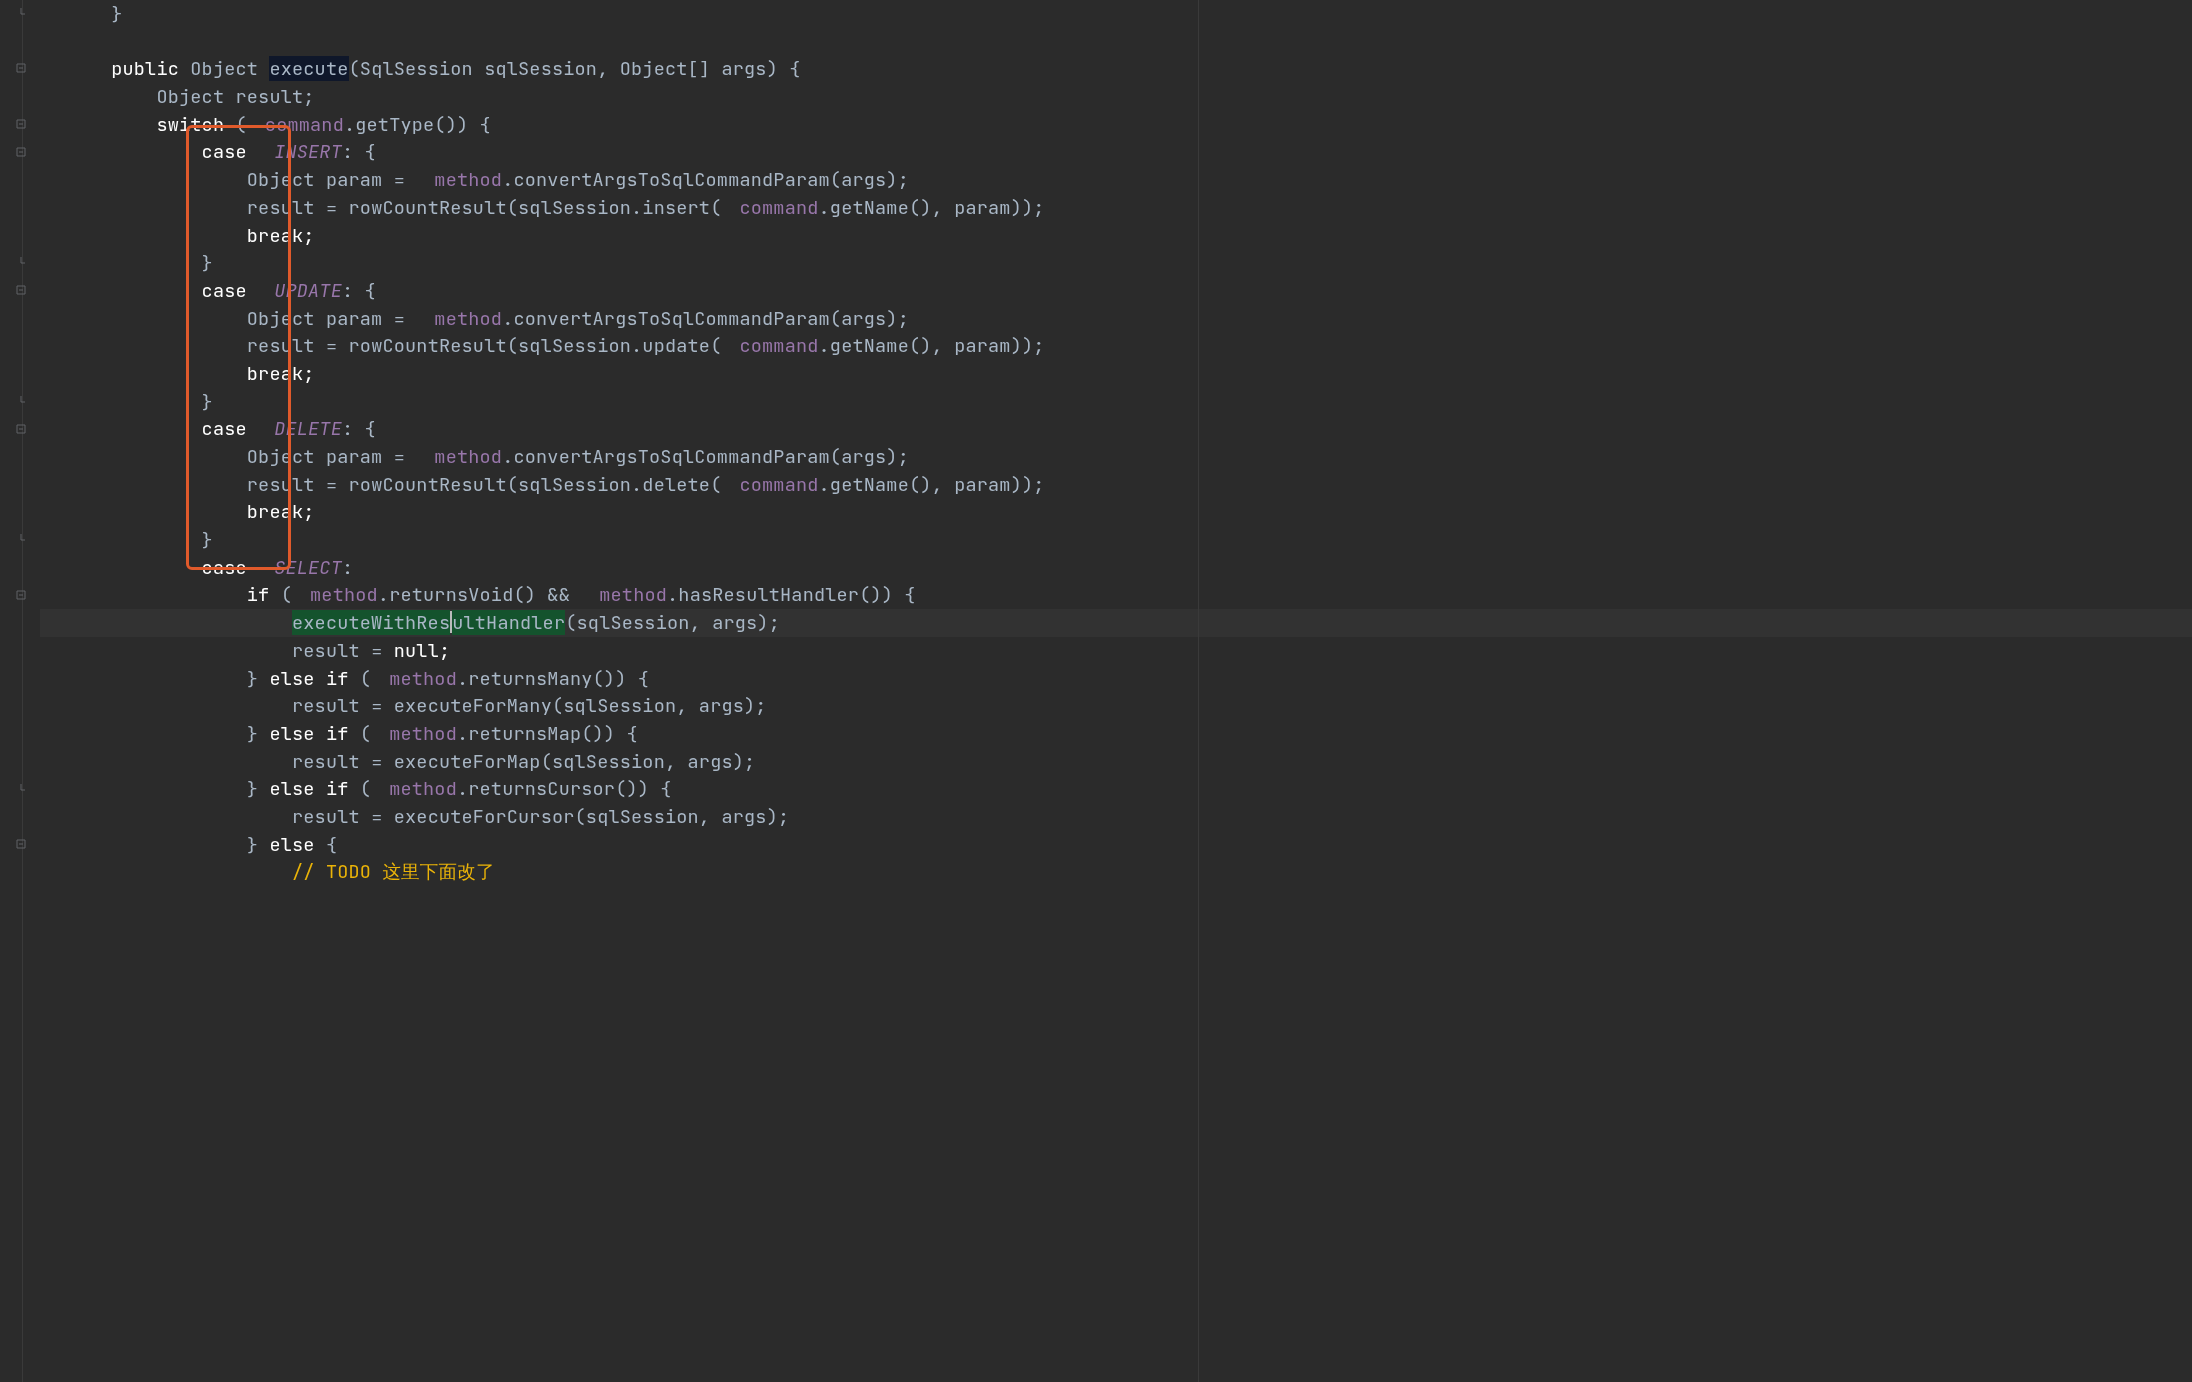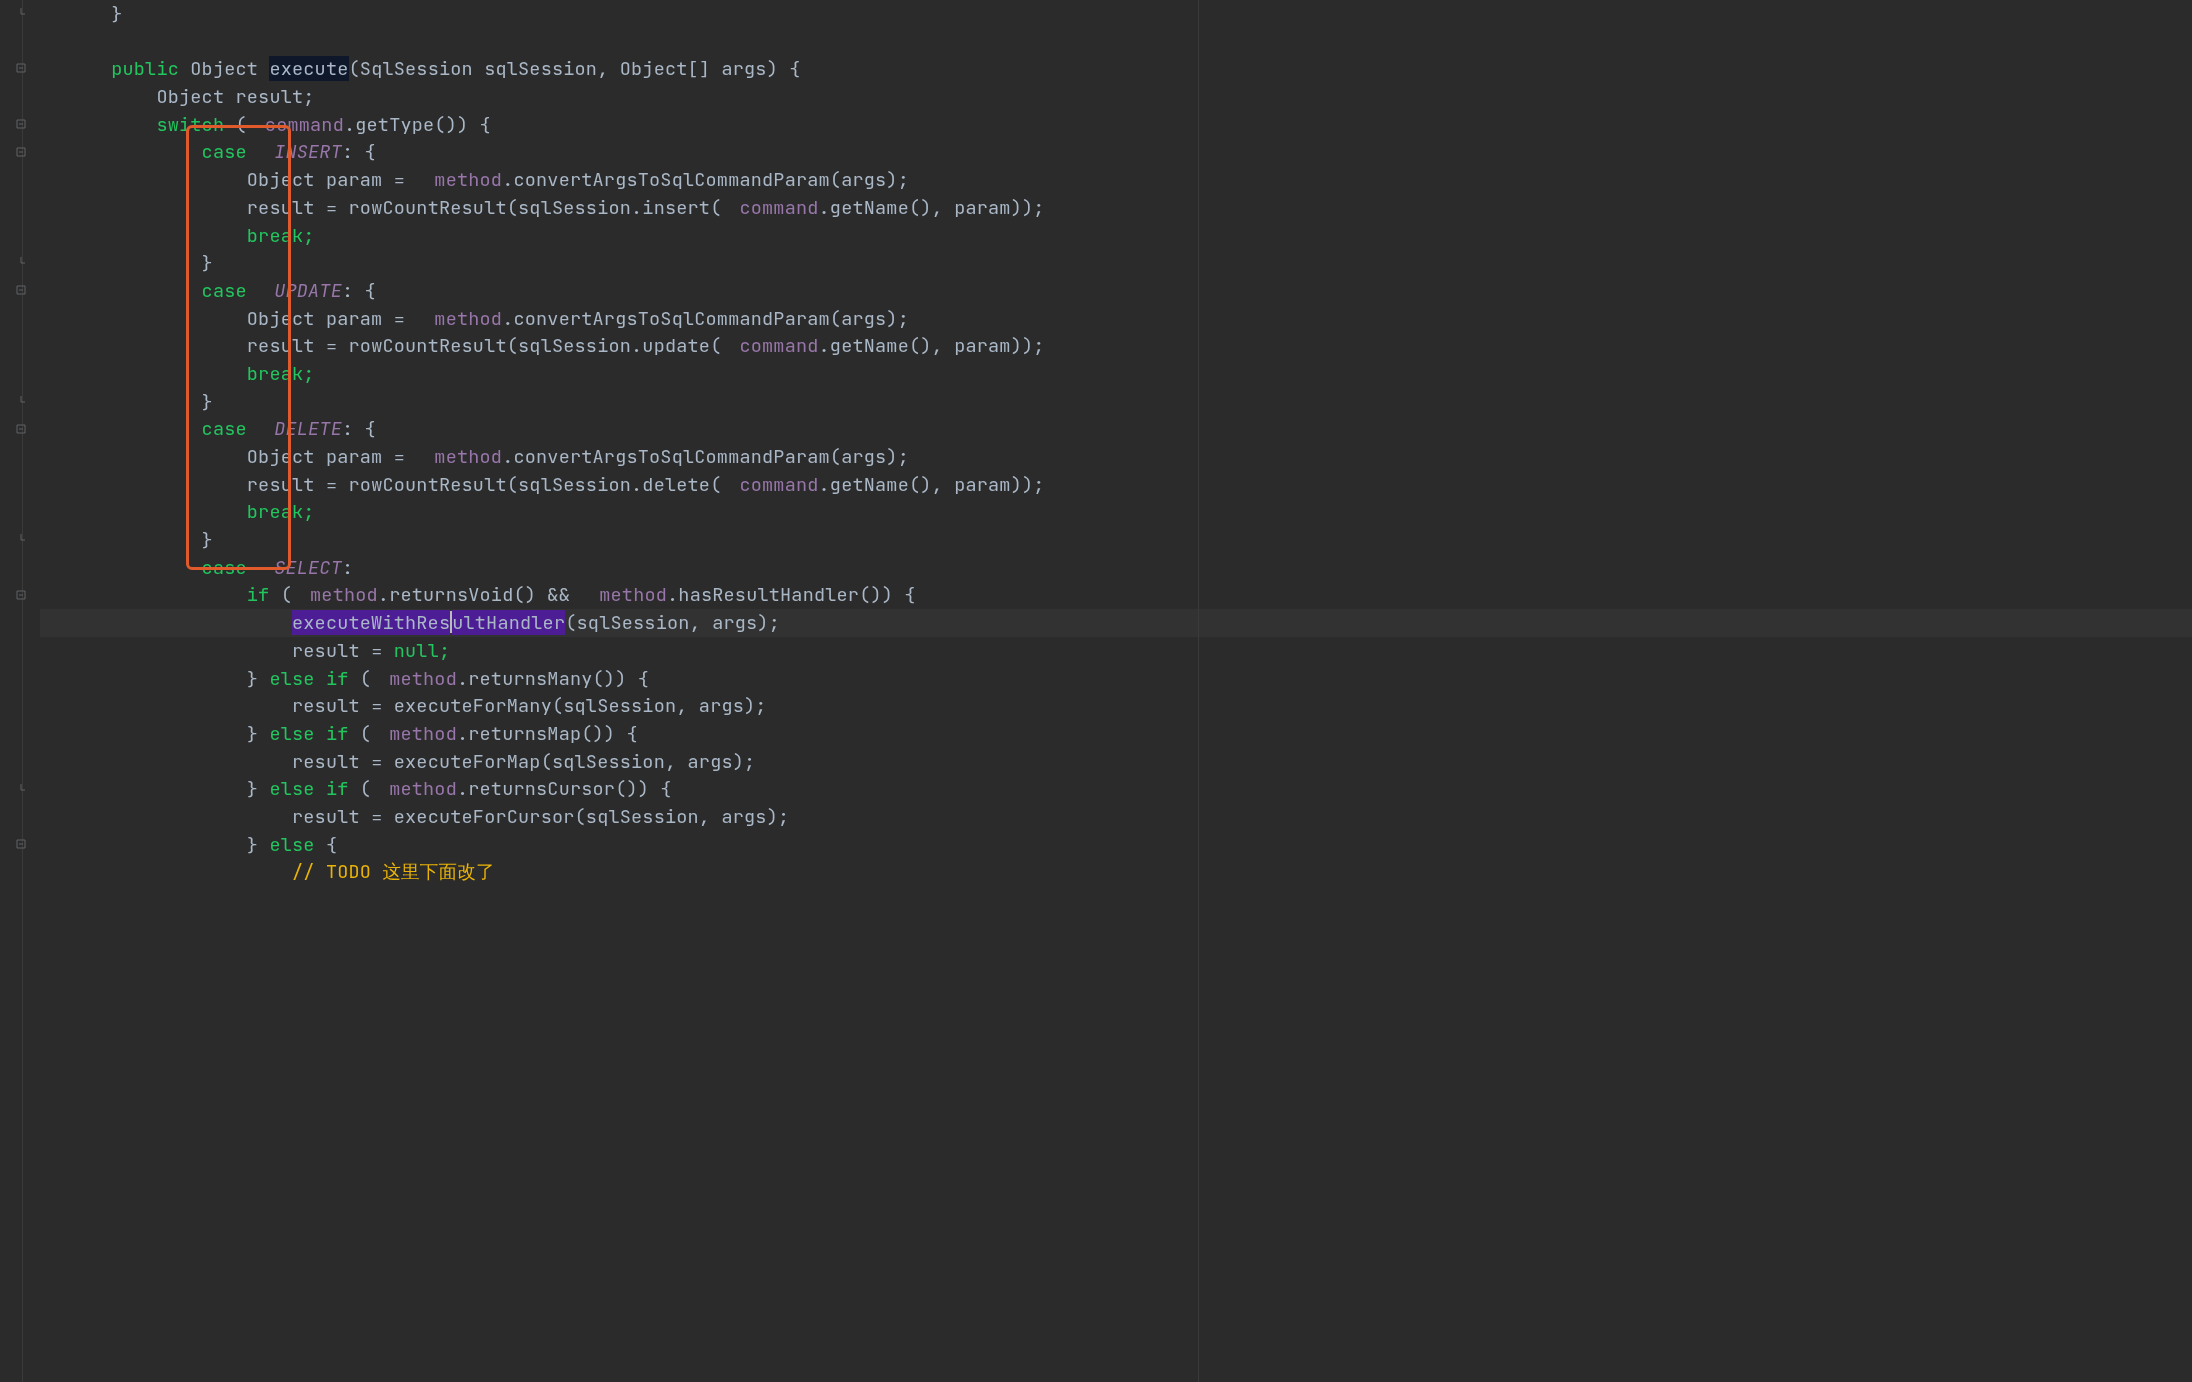--- a/index.html
+++ b/index.html
@@ -64,27 +64,27 @@
   }
   .hl-cursor-line {
     position: absolute;
     left: -40px;
     right: -2000px;
     top: 0;
     bottom: 0;
     background: #323232;
     z-index: -1;
   }
-  .kw { color: #22c55e; text-align: center; }   
+  .kw { color: #ffffff; text-align: center; }   
   .ident { color: #a9b7c6; } 
   .method-hl { color: #a9b7c6; background: #0f172a; }
   .field { color: #9876aa; margin-left: 18px; } 
   .const-italic { color: #9876aa; font-style: italic; margin-left: 16px; }
   .ul { text-decoration-color: #666; }
-  .green-bg { color: #a9b7c6; background: #4c1d95; }
+  .green-bg { color: #a9b7c6; background: #14532d; }
   .comment { color: #eab308; }
   .cursor {
     display: inline-block;
     width: 2px;
     height: 22px;
     background: #bbbbbb;
     vertical-align: middle;
     margin-top: -4px;
   }
   .annotation-box {

